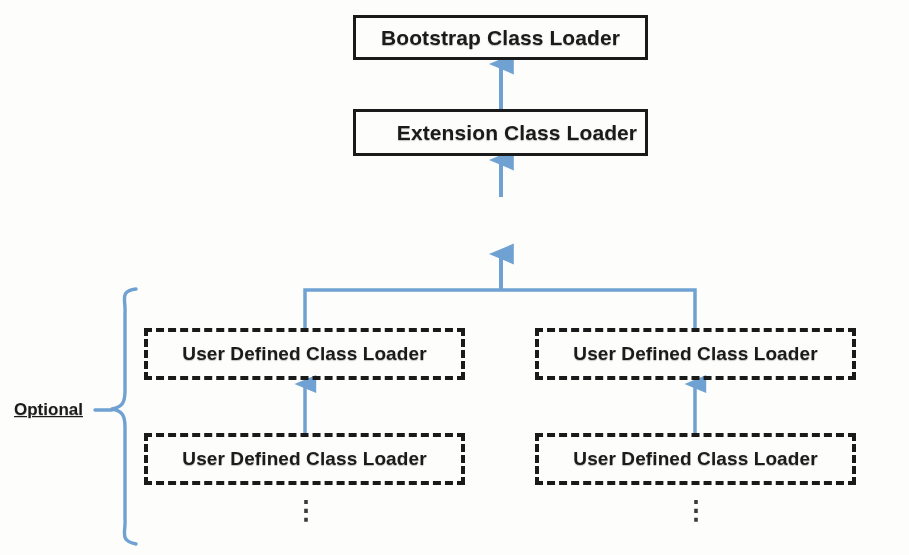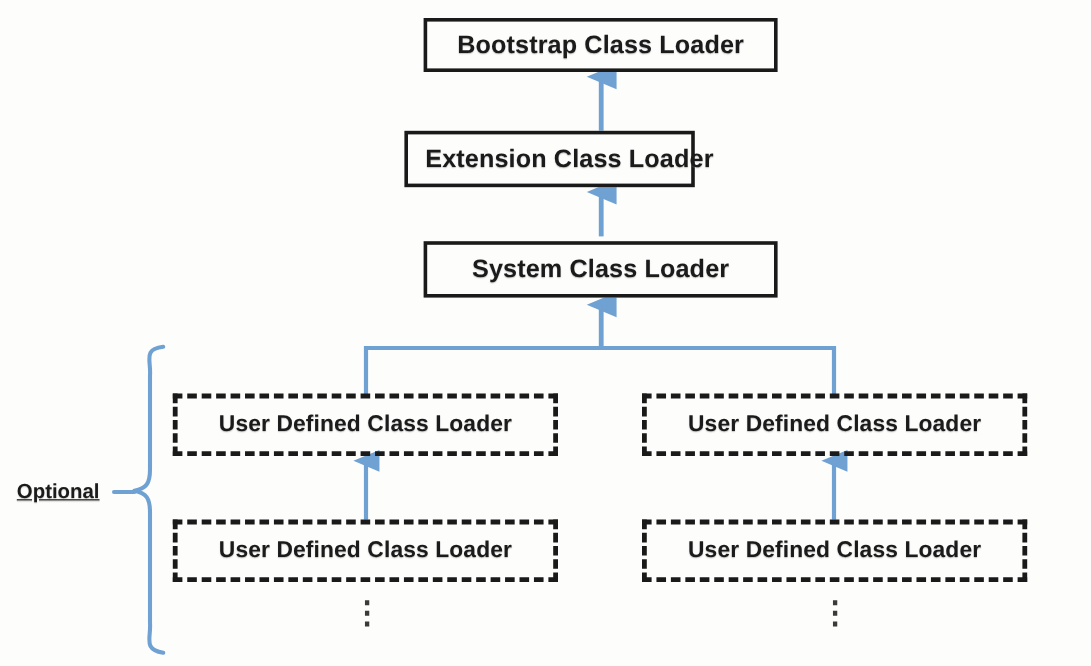--- a/index.html
+++ b/index.html
@@ -118,27 +118,24 @@
              L 125 519
              C 126 532, 119 541, 136 544" fill="none" stroke="#6fa1d2" stroke-width="3.4" stroke-linecap="round" stroke-linejoin="round"></path>
 
     <line x1="95" y1="410" x2="112" y2="410" stroke="#6fa1d2" stroke-width="3.4" stroke-linecap="round"></line>
   </svg>
 
   <div class="node-solid" style="left:353px; top:15px; width:295px; height:45px;">
     <span class="node-label">Bootstrap Class Loader</span>
   </div>
 
-  <div class="node-solid" style="left:337px; top:109px; width:242px; height:47px;padding-left:33px;">
+  <div class="node-solid" style="left:353px; top:109px; width:295px; height:47px;padding-left:33px;">
     <span class="node-label">Extension Class Loader</span>
   </div>
 
-  <div class="node-solid" style="left:353px; top:201px; width:295px; height:47px;">
-    <span class="node-label">System Class Loader</span>
-  </div>
 
   <div class="node-dashed" style="left:144px; top:328px; width:321px; height:52px;">
     <span class="node-label">User Defined Class Loader</span>
   </div>
 
   <div class="node-dashed" style="left:144px; top:433px; width:321px; height:52px;">
     <span class="node-label">User Defined Class Loader</span>
   </div>
 
   <div class="node-dashed" style="left:535px; top:328px; width:321px; height:52px;">

